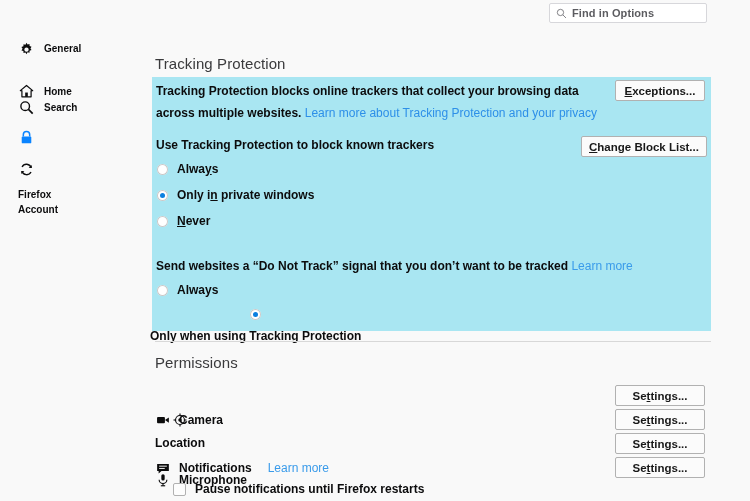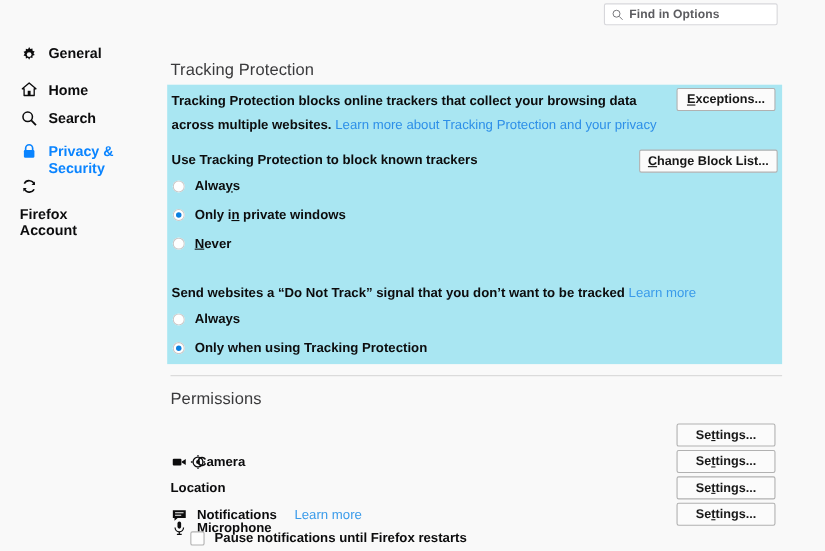--- a/index.html
+++ b/index.html
@@ -18,21 +18,21 @@
     background:#ffffff;border:1px solid #d7d7db;border-radius:2px;
     display:flex;align-items:center;box-sizing:border-box;
   }
   .searchbox .mag{margin-left:6px;margin-right:5px;display:flex;align-items:center;}
   .searchbox .ph{font-size:11px;color:#5c5c60;font-weight:bold;letter-spacing:.1px;}
 
   
   .sidebar{position:absolute;left:0;top:0;width:150px;height:501px;}
   .nav-item{
     position:absolute;left:18px;display:flex;align-items:flex-start;gap:9px;
-    font-size:13px;font-weight:bold;line-height:15px;color:#0c0c0d;cursor:default;
+    font-size:10px;font-weight:bold;line-height:15px;color:#0c0c0d;cursor:default;
   }
   .nav-item .ico{width:17px;height:17px;flex:0 0 17px;display:flex;align-items:center;justify-content:center;margin-top:-1px;}
   .nav-item.sel{color:#0a84ff;}
   .nav-label{white-space:pre-line;}
 
   
   .section-title{
     position:absolute;font-size:15px;font-weight:normal;color:#3a3a3c;letter-spacing:.1px;
   }
   .panel{
@@ -101,21 +101,21 @@
         <svg width="15" height="15" viewBox="0 0 16 16">
           <g fill="#0c0c0d">
             <path d="M8 0.7l1.1 1.9 2.1-0.6 0.1 2.2 2.1 0.7-1.2 1.8 1.2 1.8-2.1 0.7-0.1 2.2-2.1-0.6L8 13 6.9 11.1l-2.1 0.6-0.1-2.2L2.6 8.8 3.8 7 2.6 5.2l2.1-0.7 0.1-2.2 2.1 0.6z" transform="translate(0,1.2)"></path>
           </g>
           <circle cx="8" cy="9.2" r="2.3" fill="#f9f9f9"></circle>
         </svg>
       </span>
       <span class="nav-label">General</span>
     </div>
 
-    <div class="nav-item" style="top:74px;">
+    <div class="nav-item" style="top:84px;">
       <span class="ico">
         <svg width="15" height="15" viewBox="0 0 16 16">
           <path d="M8 1.6L1.4 7.1h1.7v6.6h9.8V7.1h1.7z" fill="none" stroke="#0c0c0d" stroke-width="1.3" stroke-linejoin="round"></path>
           <rect x="6.6" y="9.1" width="2.8" height="4.6" fill="#0c0c0d"></rect>
         </svg>
       </span>
       <span class="nav-label">Home</span>
     </div>
 
     <div class="nav-item" style="top:100px;">
@@ -128,22 +128,20 @@
       <span class="nav-label">Search</span>
     </div>
 
     <div class="nav-item sel" style="top:130px;">
       <span class="ico">
         <svg width="15" height="15" viewBox="0 0 16 16">
           <path d="M4.6 7V5.1a3.4 3.4 0 0 1 6.8 0V7" fill="none" stroke="#0a84ff" stroke-width="1.6"></path>
           <rect x="2.9" y="6.9" width="10.2" height="7.3" rx="1" fill="#0a84ff"></rect>
         </svg>
       </span>
-      <span class="nav-label">Privacy &amp;
-Security</span>
     </div>
 
     <div class="nav-item" style="top:162px;flex-direction:column;">
       <span class="ico">
         <svg width="15" height="15" viewBox="0 0 16 16">
           <path d="M13 6.2A5.2 5.2 0 0 0 3.3 5.3" fill="none" stroke="#0c0c0d" stroke-width="1.5"></path>
           <path d="M3.2 9.8a5.2 5.2 0 0 0 9.6 0.9" fill="none" stroke="#0c0c0d" stroke-width="1.5"></path>
           <path d="M13.6 3.2l0 3.3-3.3 0z" fill="#0c0c0d"></path>
           <path d="M2.4 12.8l0-3.3 3.3 0z" fill="#0c0c0d"></path>
         </svg>
@@ -194,21 +192,21 @@
   <div class="p-text" style="left:156px;top:259px;">
     <span>Send websites a “Do Not Track” signal that you don’t want to be tracked</span>
     <span class="lnk b">Learn more</span>
   </div>
 
   <div class="radio-row" style="left:157px;top:283px;">
     <span class="radio"></span>
     <span class="radio-lbl">Always</span>
   </div>
 
-  <div class="radio-row" style="left:157px;top:309px;">
+  <div class="radio-row" style="left:150px;top:309px;flex-direction:column;">
     <span class="radio on"></span>
     <span class="radio-lbl">Only when using Tracking Protection</span>
   </div>
 
   <div class="divider"></div>
 
   <div class="section-title" style="left:155px;top:354px;">Permissions</div>
 
   <div class="perm-row" style="top:412px;flex-direction:column;">
     <span class="perm-ico">

